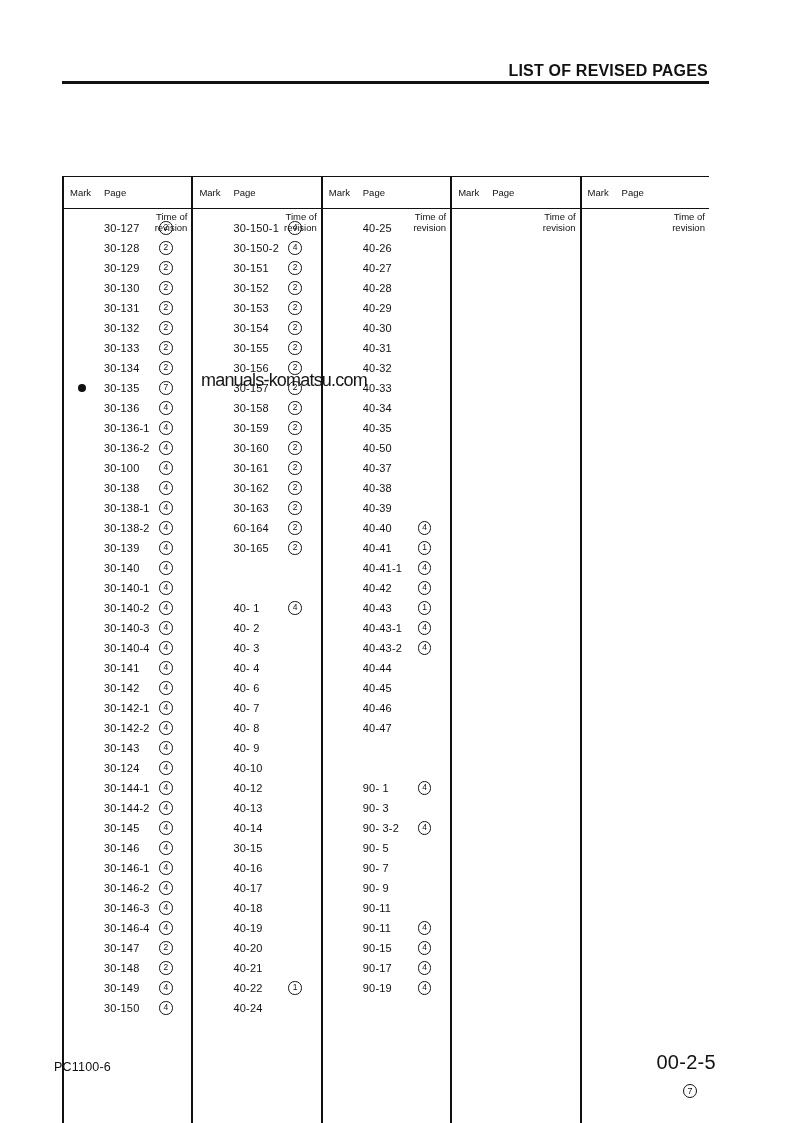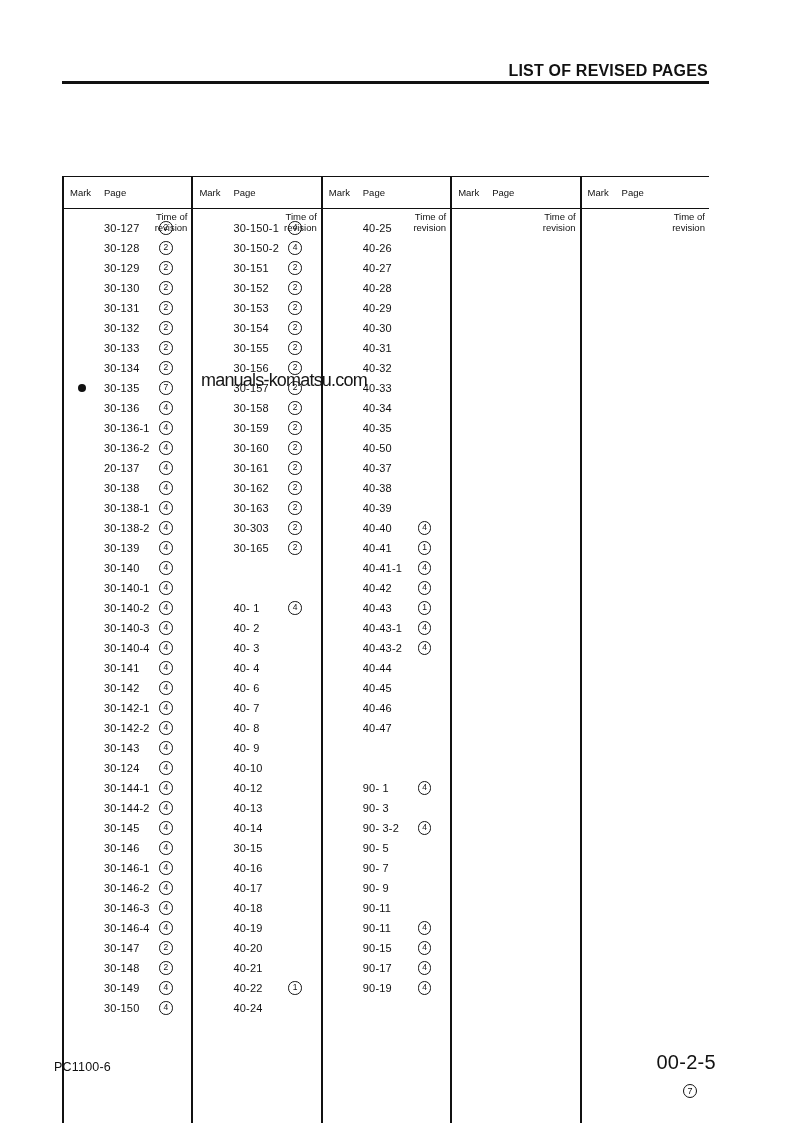--- a/index.html
+++ b/index.html
@@ -135,21 +135,21 @@
           </div>
           <div class="row">
             <span class="page-cell">30-136-1</span>
             <span class="rev-badge">4</span>
           </div>
           <div class="row">
             <span class="page-cell">30-136-2</span>
             <span class="rev-badge">4</span>
           </div>
           <div class="row">
-            <span class="page-cell">20-137</span>
+            <span class="page-cell">30-100</span>
             <span class="rev-badge">4</span>
           </div>
           <div class="row">
             <span class="page-cell">30-138</span>
             <span class="rev-badge">4</span>
           </div>
           <div class="row">
             <span class="page-cell">30-138-1</span>
             <span class="rev-badge">4</span>
           </div>
@@ -319,21 +319,21 @@
           </div>
           <div class="row">
             <span class="page-cell">30-162</span>
             <span class="rev-badge">2</span>
           </div>
           <div class="row">
             <span class="page-cell">30-163</span>
             <span class="rev-badge">2</span>
           </div>
           <div class="row">
-            <span class="page-cell">30-303</span>
+            <span class="page-cell">60-164</span>
             <span class="rev-badge">2</span>
           </div>
           <div class="row">
             <span class="page-cell">30-165</span>
             <span class="rev-badge">2</span>
           </div>
           <div class="row"></div>
           <div class="row"></div>
           <div class="row">
             <span class="page-cell">40- 1</span>

